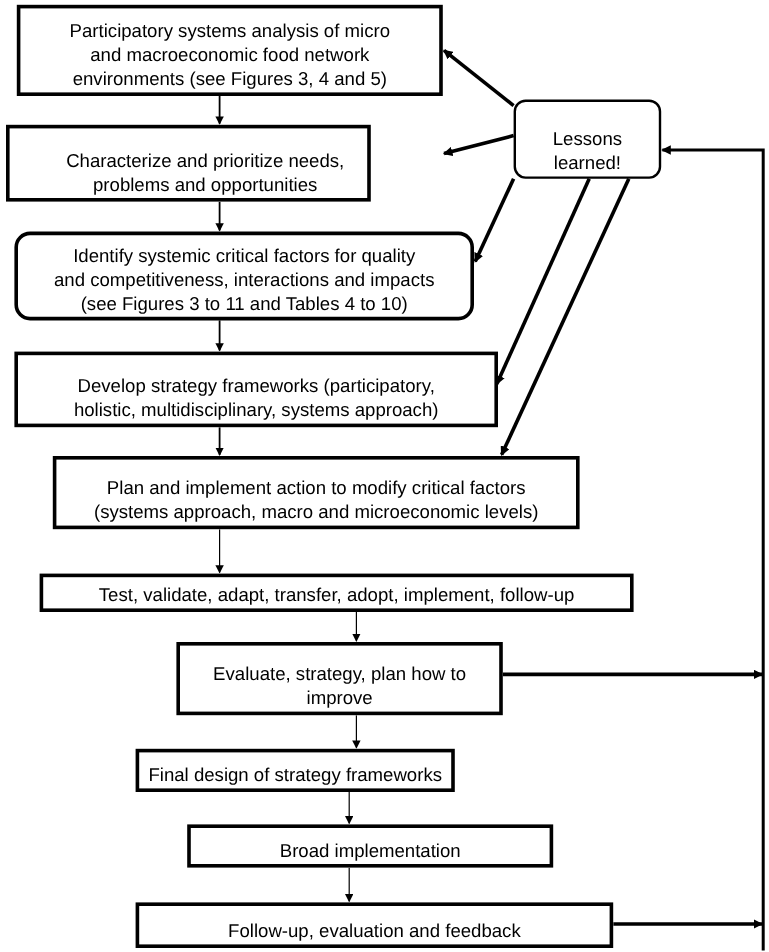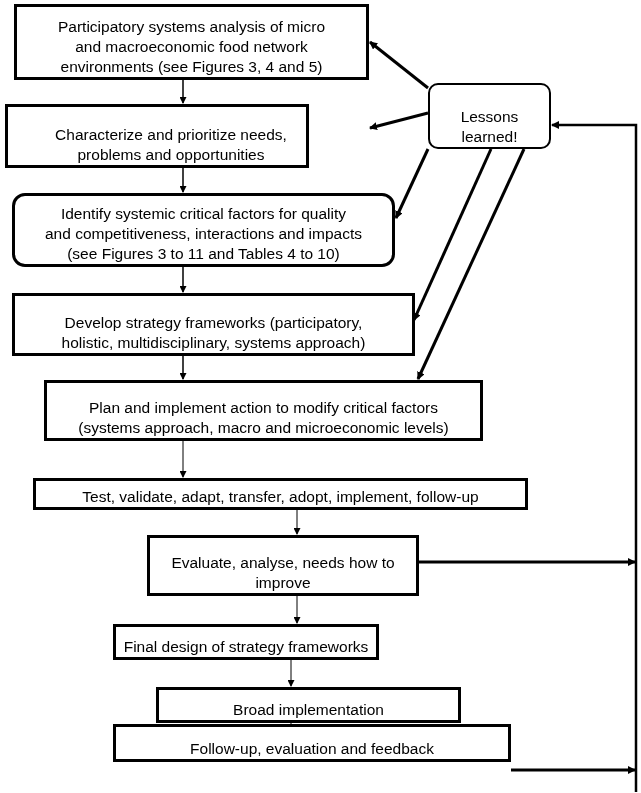--- a/index.html
+++ b/index.html
@@ -65,28 +65,28 @@
 holistic, multidisciplinary, systems approach)</span>
 </div>
 <div class="box" style="left:4px;top:380px;width:439px;height:61px;margin-left:40px;">
   <span>Plan and implement action to modify critical factors
 (systems approach, macro and microeconomic levels)</span>
 </div>
 <div class="box" style="left:33px;top:478px;width:495px;height:32px;">
   <span>Test, validate, adapt, transfer, adopt, implement, follow-up</span>
 </div>
 <div class="box" style="left:147px;top:535px;width:272px;height:61px;">
-  <span>Evaluate, analyse, needs how to
+  <span>Evaluate, strategy, plan how to
 improve</span>
 </div>
 <div class="box" style="left:113px;top:624px;width:266px;height:36px;">
   <span>Final design of strategy frameworks</span>
 </div>
 <div class="box" style="left:156px;top:687px;width:305px;height:36px;">
   <span>Broad implementation</span>
 </div>
-<div class="box" style="left:113px;top:724px;width:398px;height:38px;">
+<div class="box" style="left:113px;top:752px;width:398px;height:38px;">
   <span>Follow-up, evaluation and feedback</span>
 </div>
 <div class="box thin" style="left:428px;top:83px;width:123px;height:66px;">
   <span>Lessons
 learned!</span>
 </div>
 
 </body></html>

